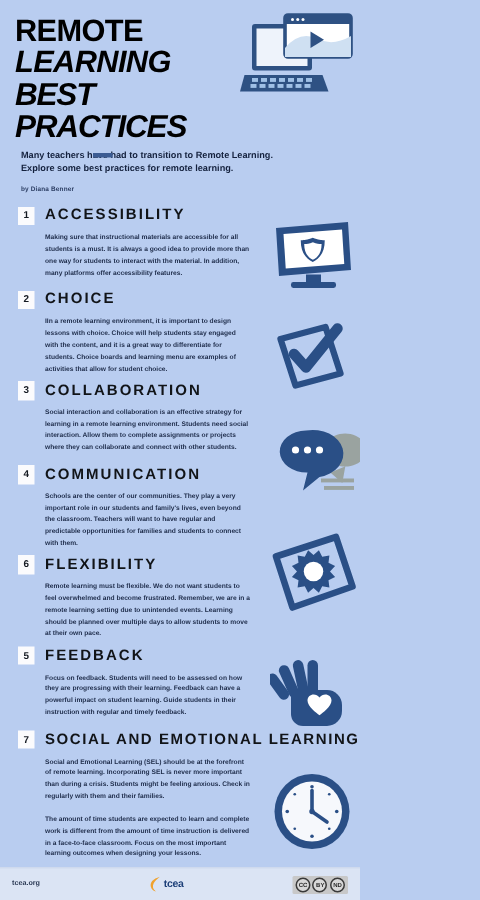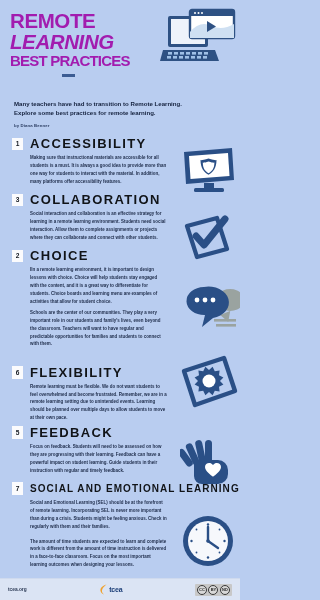--- a/index.html
+++ b/index.html
@@ -20,27 +20,27 @@
   .header {
     position: relative;
     padding: 10px 10px 0 10px;
     height: 96px;
   }
   .title {
     font-weight: 800;
     font-size: 20.5px;
     line-height: 1.04;
     letter-spacing: -0.4px;
-    color: #a21caf;
+    color: #000000;
     width: 150px;
     text-transform: uppercase;
   }
   .title .l1 { display:block; }
   .title .l2 { display:block;font-style:italic; }
-  .title .l3 { display:block; font-size: 15px; letter-spacing:-0.8px; }
+  .title .l3 { display:block; font-size: 21px; letter-spacing:-0.8px;font-style:italic; }
   .hero-art {
     position: absolute;
     right: 4px;
     top: 8px;
     width: 76px;
     height: 66px;
   }
   .divider {
     width: 13px;
     height: 2.5px;
@@ -86,21 +86,21 @@
     background: #fbfbfd;
     color: #151a22;
     font-size: 6.6px;
     font-weight: 700;
     display: flex;
     align-items: center;
     justify-content: center;
     flex: 0 0 auto;
   }
   .sec-title {
-    font-size: 13px;
+    font-size: 10px;
     font-weight: 800;
     letter-spacing: 1.35px;
     color: #111418;
     text-transform: uppercase;
     white-space: nowrap;
   }
   .sec-title.small { font-size: 10px; letter-spacing: 1.05px; }
   .sec-body {
     margin: 3.5px 0 0 18px;
     width: 137px;
@@ -221,35 +221,39 @@
     <div class="section">
       <div class="sec-head">
         <div class="num">1</div>
         <div class="sec-title">ACCESSIBILITY</div>
       </div>
       <div class="sec-body">Making sure that instructional materials are accessible for all students is a must. It is always a good idea to provide more than one way for students to interact with the material. In addition, many platforms offer accessibility features.</div>
     </div>
 
     <div class="section">
       <div class="sec-head">
+        <div class="num">2</div>
+        <div class="sec-title">CHOICE</div>
+      </div>
+      <div class="sec-body">IIn a remote learning environment, it is important to design lessons with choice. Choice will help students stay engaged with the content, and it is a great way to differentiate for students. Choice boards and learning menu are examples of activities that allow for student choice.</div>
+    </div>
+
+    <div class="section">
+      <div class="sec-head">
         <div class="num">3</div>
         <div class="sec-title">COLLABORATION</div>
       </div>
       <div class="sec-body">Social interaction and collaboration is an effective strategy for learning in a remote learning environment. Students need social interaction. Allow them to complete assignments or projects where they can collaborate and connect with other students.</div>
     </div>
 
     <div class="section">
       <div class="sec-head">
-        <div class="num">2</div>
-        <div class="sec-title">CHOICE</div>
-      </div>
-      <div class="sec-body">IIn a remote learning environment, it is important to design lessons with choice. Choice will help students stay engaged with the content, and it is a great way to differentiate for students. Choice boards and learning menu are examples of activities that allow for student choice.</div>
-    </div>
-
-    <div class="section">
+        <div class="num">4</div>
+        <div class="sec-title">COMMUNICATION</div>
+      </div>
       <div class="sec-body">Schools are the center of our communities. They play a very important role in our students and family's lives, even beyond the classroom. Teachers will want to have regular and predictable opportunities for families and students to connect with them.</div>
     </div>
 
     <div class="section">
       <div class="sec-head">
         <div class="num">6</div>
         <div class="sec-title">FLEXIBILITY</div>
       </div>
       <div class="sec-body">Remote learning must be flexible. We do not want students to feel overwhelmed and become frustrated. Remember, we are in a remote learning setting due to unintended events. Learning should be planned over multiple days to allow students to move at their own pace.</div>
     </div>

